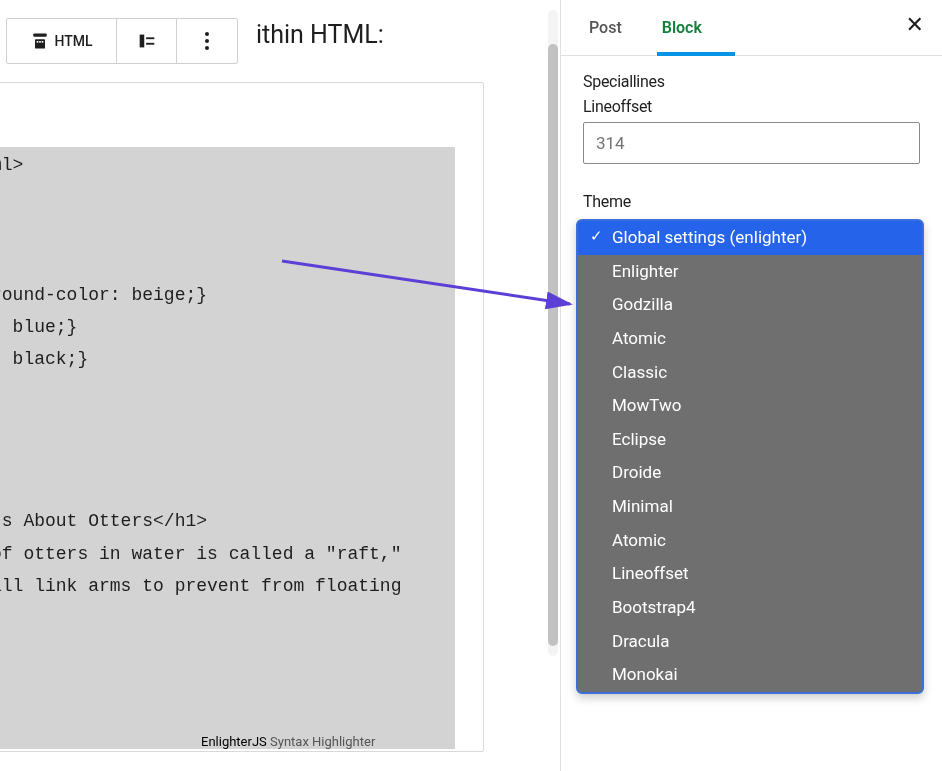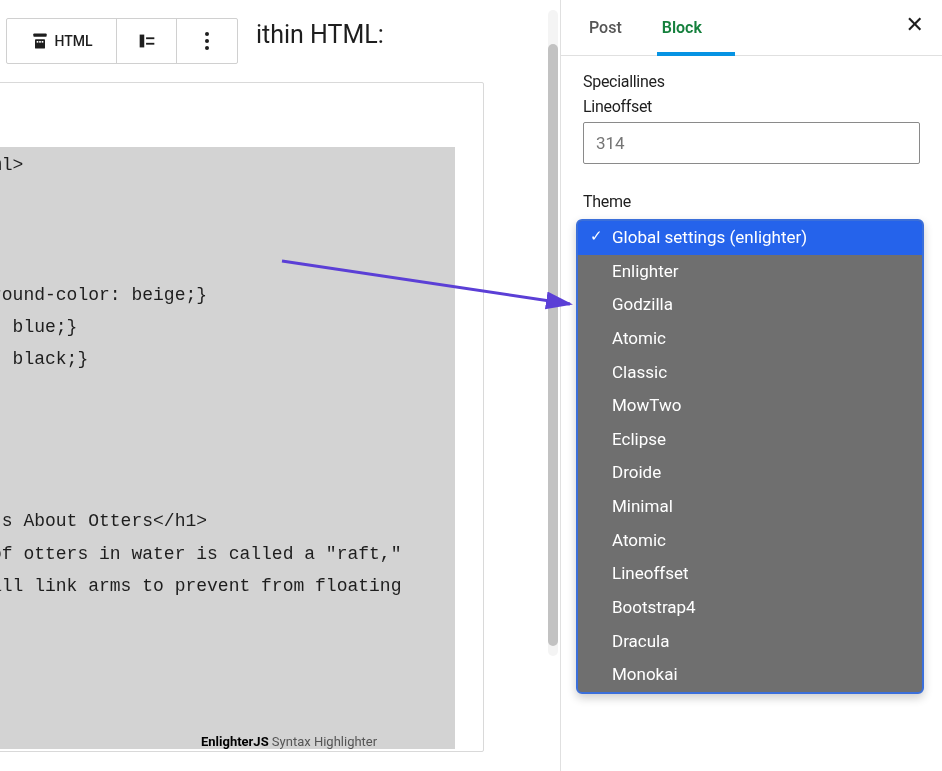--- a/index.html
+++ b/index.html
@@ -77,21 +77,21 @@
     white-space: pre;
     overflow: hidden;
   }
   .footer-caption {
     position: absolute;
     left: 210px;
     bottom: 2px;
     font-size: 13px;
     color: #555;
   }
-  .footer-caption b { color:#000; font-weight:700; }
+  .footer-caption b { color:#000; font-weight:400; }
   .scroll-track {
     position: absolute;
     right: 0;
     top: 10px;
     width: 10px;
     height: 646px;
     background: #f4f4f4;
     border-radius: 6px;
   }
   .scroll-thumb {

